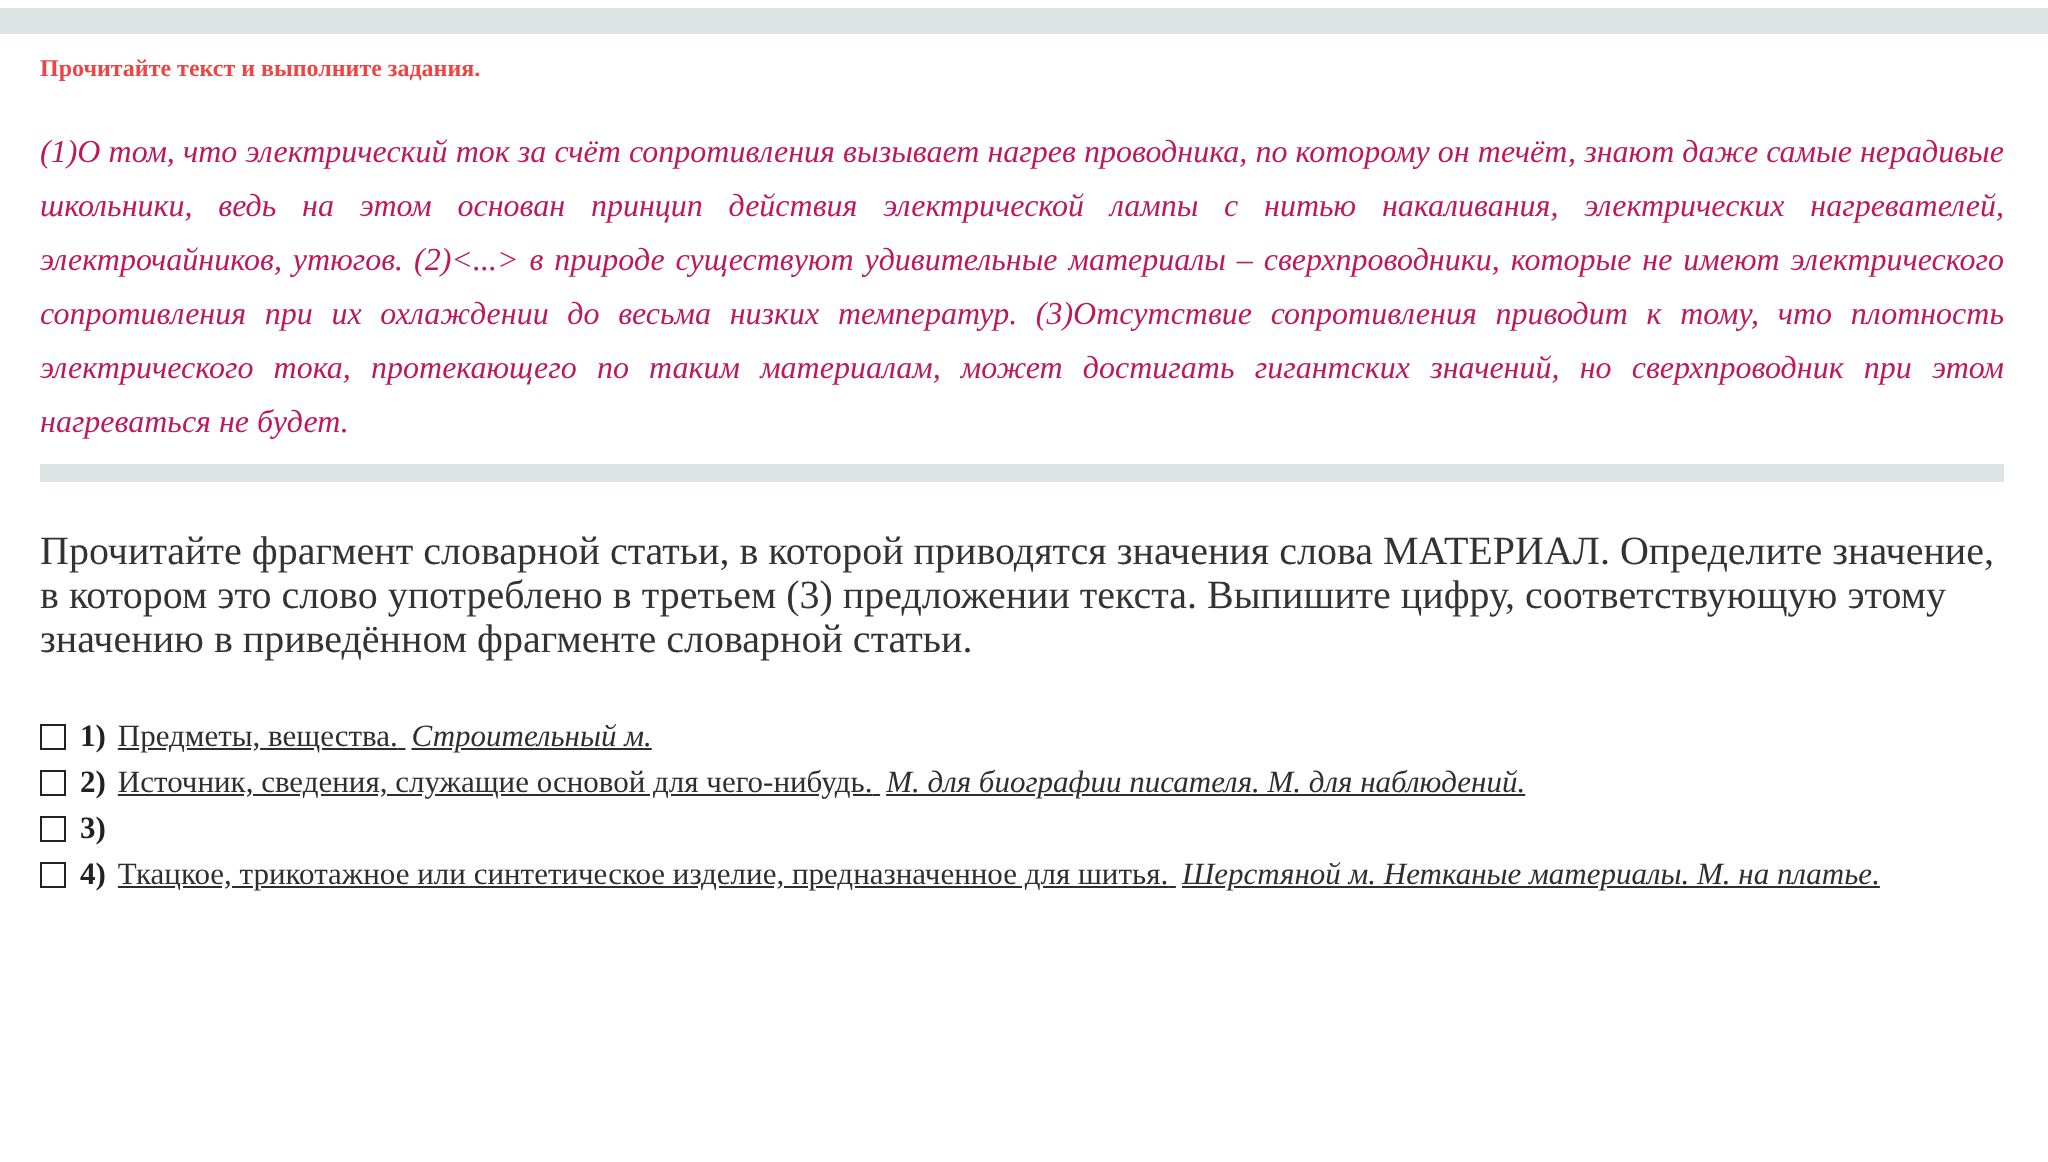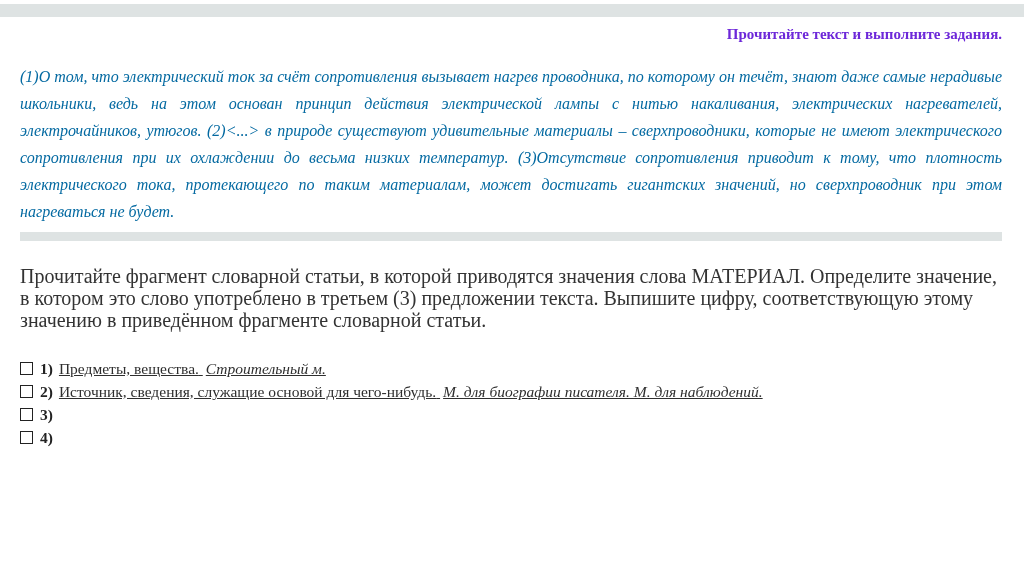--- a/index.html
+++ b/index.html
@@ -13,34 +13,33 @@
   }
   .top-bar {
     margin-top: 4px;
     height: 13px;
     background: #dee3e3;
   }
   .content {
     padding: 0 22px 0 20px;
   }
   .section-heading {
-    font-size: 15px;
+    font-size: 12px;
     font-weight: bold;
-    color: #6d28d9;
+    color: #ef4444;
     margin: 10px 0 0 0;
     line-height: 15px;
-    text-align: right;
   }
   .passage {
     margin: 21px 0 0 0;
     font-style: italic;
     font-size: 16px;
     line-height: 27px;
     text-align: justify;
-    color: #0369a1;
+    color: #be185d;
   }
   .divider {
     height: 9px;
     background: #dee3e3;
     margin-top: 7px;
   }
   .task-heading {
     margin-top: 16px;
   }
   .task-instruction {
@@ -124,18 +123,22 @@
       </div>
 
       <div class="option-row">
         <span class="checkbox"></span>
         <span class="option-number">3)</span>
       </div>
 
       <div class="option-row">
         <span class="checkbox"></span>
         <span class="option-number">4)</span>
+        <span class="option-text wide">
+          <span>Ткацкое, трикотажное или синтетическое изделие, предназначенное для шитья.</span>
+          <span class="option-example">Шерстяной м. Нетканые материалы. М. на платье.</span>
+        </span>
       </div>
 
     </div>
   </div>
 
 </div>
 
 </body></html>

